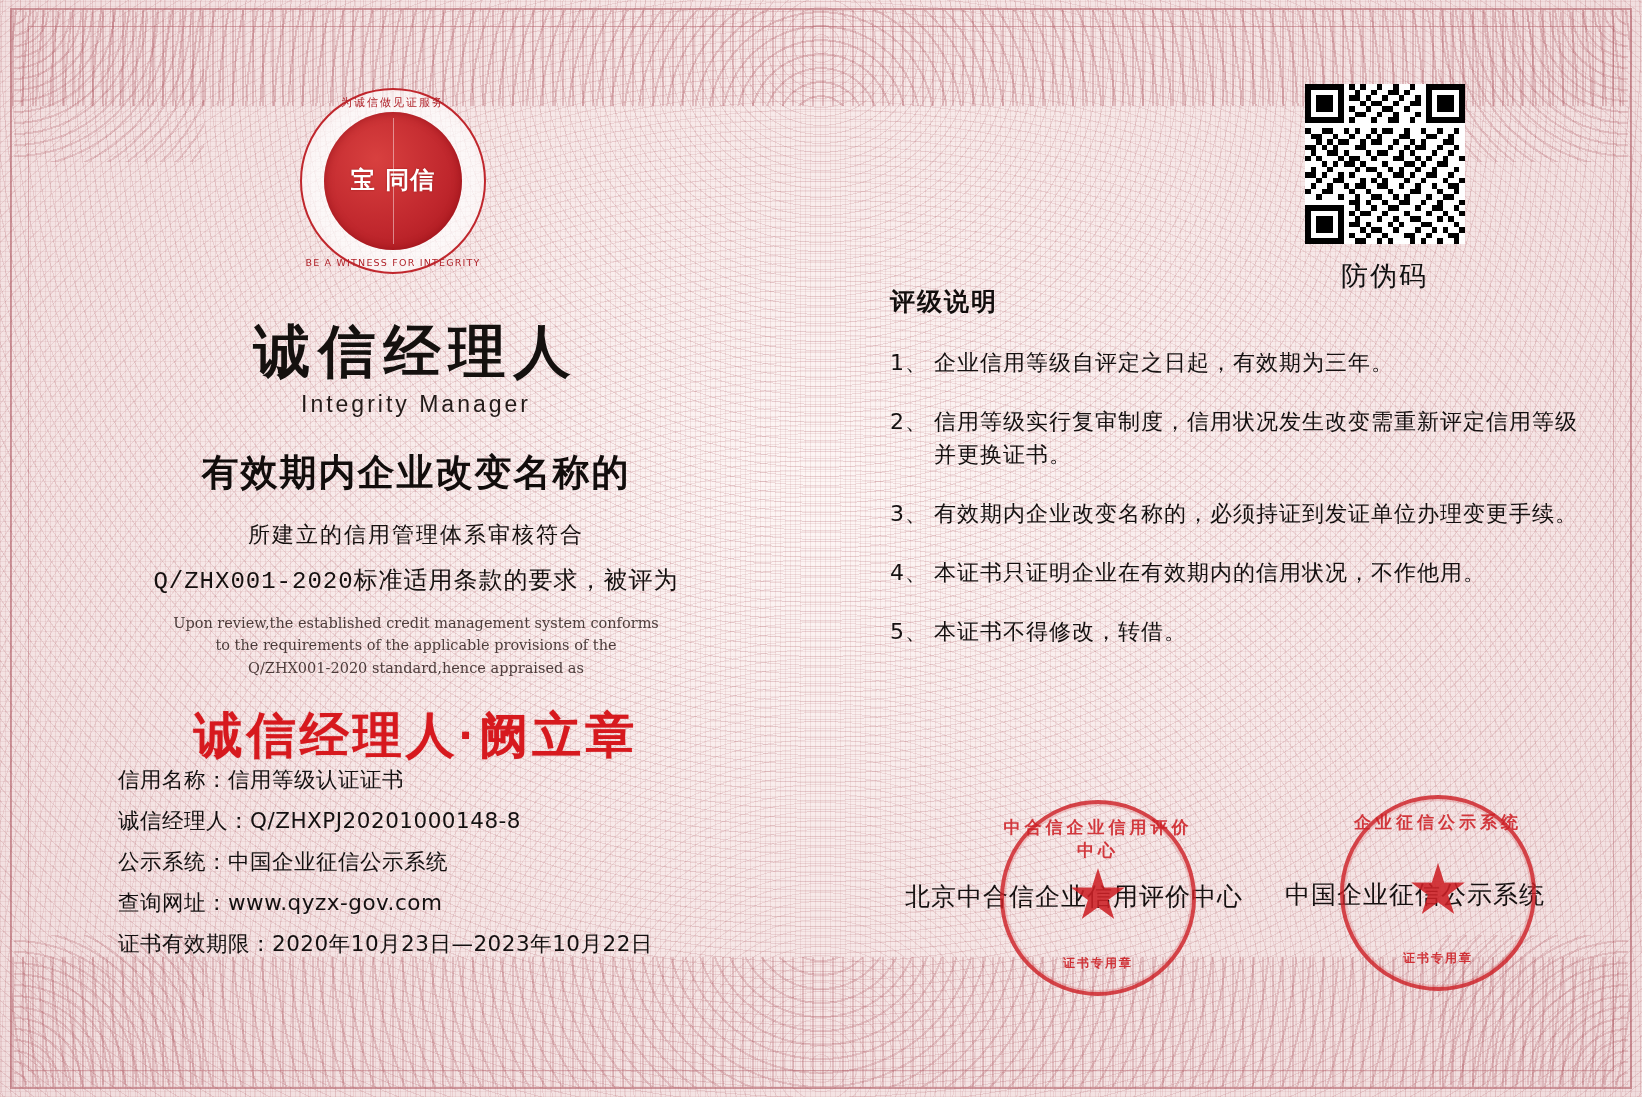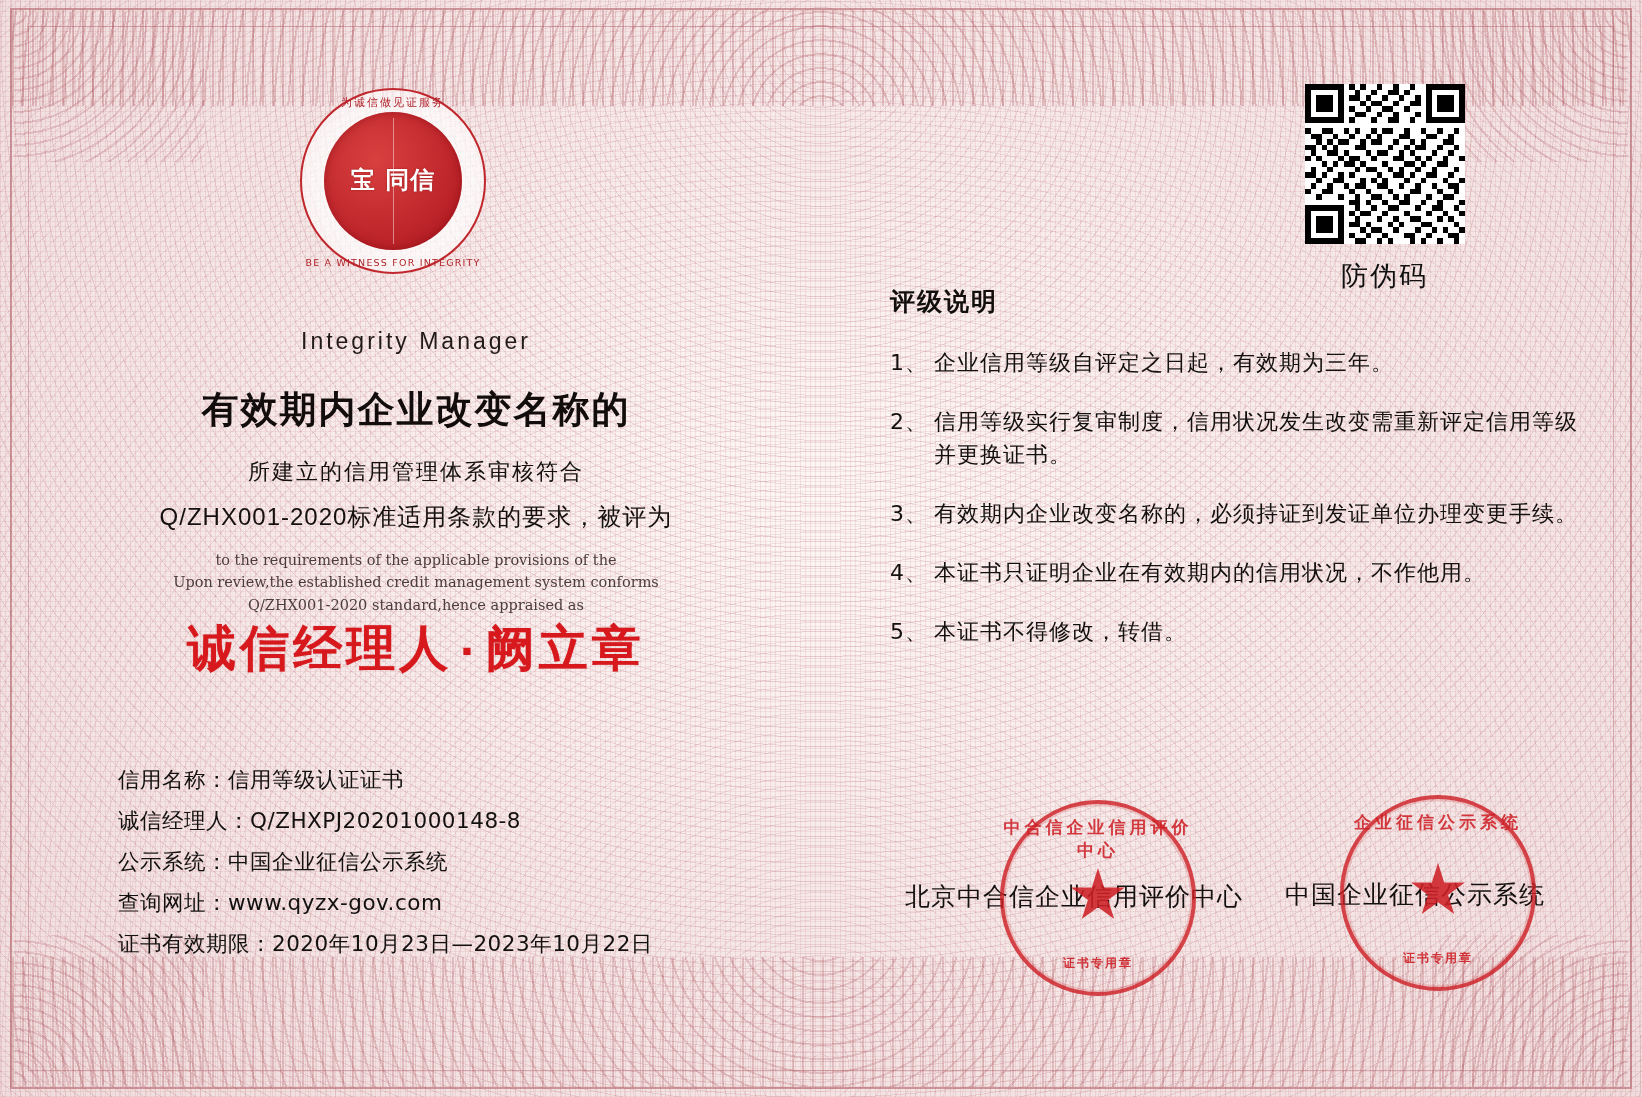--- a/index.html
+++ b/index.html
@@ -179,36 +179,37 @@
     font-size: 22px;
     letter-spacing: 2px;
     color: #15100f;
     font-family: "DejaVu Sans", sans-serif;
   }
   .conform2 {
     margin-top: 14px;
     font-size: 24px;
     letter-spacing: 1px;
     color: #15100f;
-    font-family: Liberation Sans, sans-serif;
+    font-family: Liberation Mono, monospace;
   }
   .conform-en {
     margin-top: 16px;
     font-size: 14.5px;
     line-height: 1.55;
     color: #3a2b29;
     font-family: "DejaVu Serif", serif;
     opacity: .9;
   }
   .grade {
+    margin-top: 24px;
     font-size: 49px;
     font-weight: bold;
     letter-spacing: 4px;
     color: #d7191e;
-    font-family: Liberation Mono, monospace;
+    font-family: Liberation Sans, sans-serif;
     text-shadow: 0 0 1px rgba(190,20,25,.5);
   }
 
   
   .details {
     position: absolute;
     left: 118px; top: 765px;
     width: 620px;
     font-family: "DejaVu Sans", sans-serif;
   }
@@ -541,27 +542,28 @@
           <rect x="19" y="28" width="1" height="1"></rect>
           <rect x="21" y="28" width="1" height="1"></rect>
           <rect x="24" y="28" width="1" height="1"></rect>
           <rect x="27" y="28" width="1" height="1"></rect>
       </g>
     </svg>
     <div class="qr-label">防伪码</div>
   </div>
 
   <div class="left-col">
+    <div class="title-cn">诚信经理人</div>
     <div class="title-en">Integrity Manager</div>
     <div class="company">有效期内企业改变名称的</div>
     <div class="conform1">所建立的信用管理体系审核符合</div>
     <div class="conform2">Q/ZHX001-2020标准适用条款的要求，被评为</div>
     <div class="conform-en">
+      <div>Upon review,the established credit management system conforms</div>
       <div>to the requirements of the applicable provisions of the</div>
-      <div>Upon review,the established credit management system conforms</div>
       <div>Q/ZHX001-2020 standard,hence appraised as</div>
     </div>
     <div class="grade">诚信经理人·阙立章</div>
   </div>
 
   <div class="details">
     <div class="detail-row">
       <span class="dk">信用名称：</span><span class="dv">信用等级认证证书</span>
     </div>
     <div class="detail-row">

